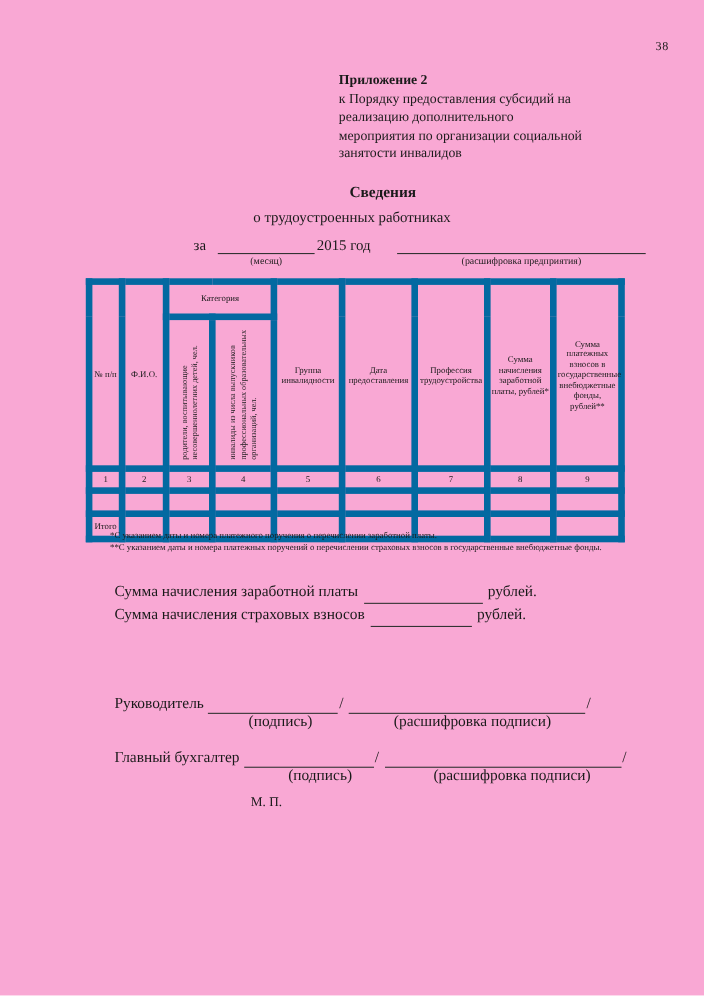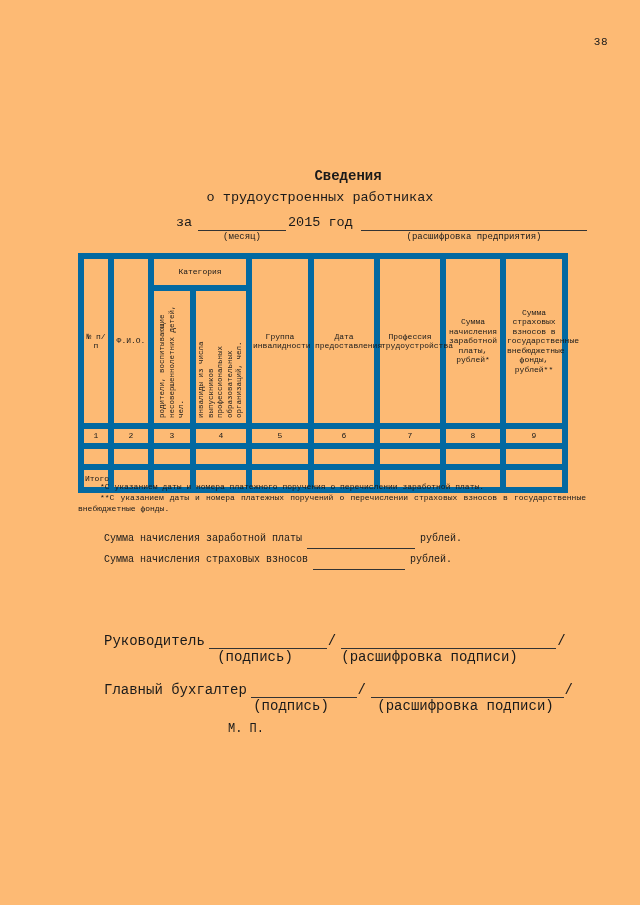--- a/index.html
+++ b/index.html
@@ -12,22 +12,21 @@
     height: 905px;
     position: relative;
     font-family: "Liberation Serif", "DejaVu Serif", serif;
     color: #1a1a1a;
     overflow: hidden;
   }
 
   .page {
     position: absolute;
     inset: 0;
-    background: #fdba74;
-    font-family: Liberation Mono, monospace;
+    background: #f9a8d4;
   }
 
   
   .page-number {
     position: absolute;
     top: 36px;
     right: 32px;
     font-size: 11px;
     letter-spacing: .5px;
   }
@@ -173,21 +172,21 @@
     text-align: justify;
   }
   .footnotes p { margin: 0; }
   .fn-indent { text-indent: 22px; }
 
   
   .totals {
     position: absolute;
     left: 104px;
     top: 528px;
-    font-size: 10px;
+    font-size: 14px;
     line-height: 21px;
   }
   .totals .trow {
     display: flex;
     align-items: flex-end;
     white-space: nowrap;
   }
   .totals .ln {
     display: inline-block;
     border-bottom: 1px solid #333;
@@ -247,20 +246,27 @@
     font-size: 12px;
   }
 </style>
 </head>
 <body>
 
 <div class="page">
 
   <div class="page-number">38</div>
 
+  <div class="appendix-block">
+    <div class="appendix-title">Приложение 2</div>
+    <span class="appendix-line">к Порядку предоставления субсидий на</span>
+    <span class="appendix-line">реализацию дополнительного</span>
+    <span class="appendix-line">мероприятия по организации социальной</span>
+    <span class="appendix-line">занятости инвалидов</span>
+  </div>
 
   <div class="doc-title">Сведения</div>
   <div class="doc-subtitle">о трудоустроенных работниках</div>
 
   <div class="period-row">
     <span class="period-word">за</span>
     <span class="blank-month"></span>
     <span class="period-year">2015 год</span>
     <span class="blank-org"></span>
     <span class="cap-month">(месяц)</span>
@@ -282,21 +288,21 @@
       </colgroup>
       <thead>
         <tr>
           <th class="htop" rowspan="2">№ п/п</th>
           <th class="htop" rowspan="2">Ф.И.О.</th>
           <th class="htop" colspan="2">Категория</th>
           <th class="htop" rowspan="2">Группа инвалидности</th>
           <th class="htop" rowspan="2">Дата предоставления</th>
           <th class="htop" rowspan="2">Профессия трудоустройства</th>
           <th class="htop" rowspan="2">Сумма начисления заработной платы, рублей*</th>
-          <th class="htop" rowspan="2">Сумма страховых взносов в государственные внебюджетные фонды, рублей**</th>
+          <th class="htop" rowspan="2">Сумма платежных взносов в государственные внебюджетные фонды, рублей**</th>
         </tr>
         <tr>
           <th class="tall">
             <span class="vert">родители, воспитывающие несовершеннолетних детей, чел.</span>
           </th>
           <th class="tall">
             <span class="vert">инвалиды из числа выпускников профессиональных образовательных организаций, чел.</span>
           </th>
         </tr>
       </thead>

